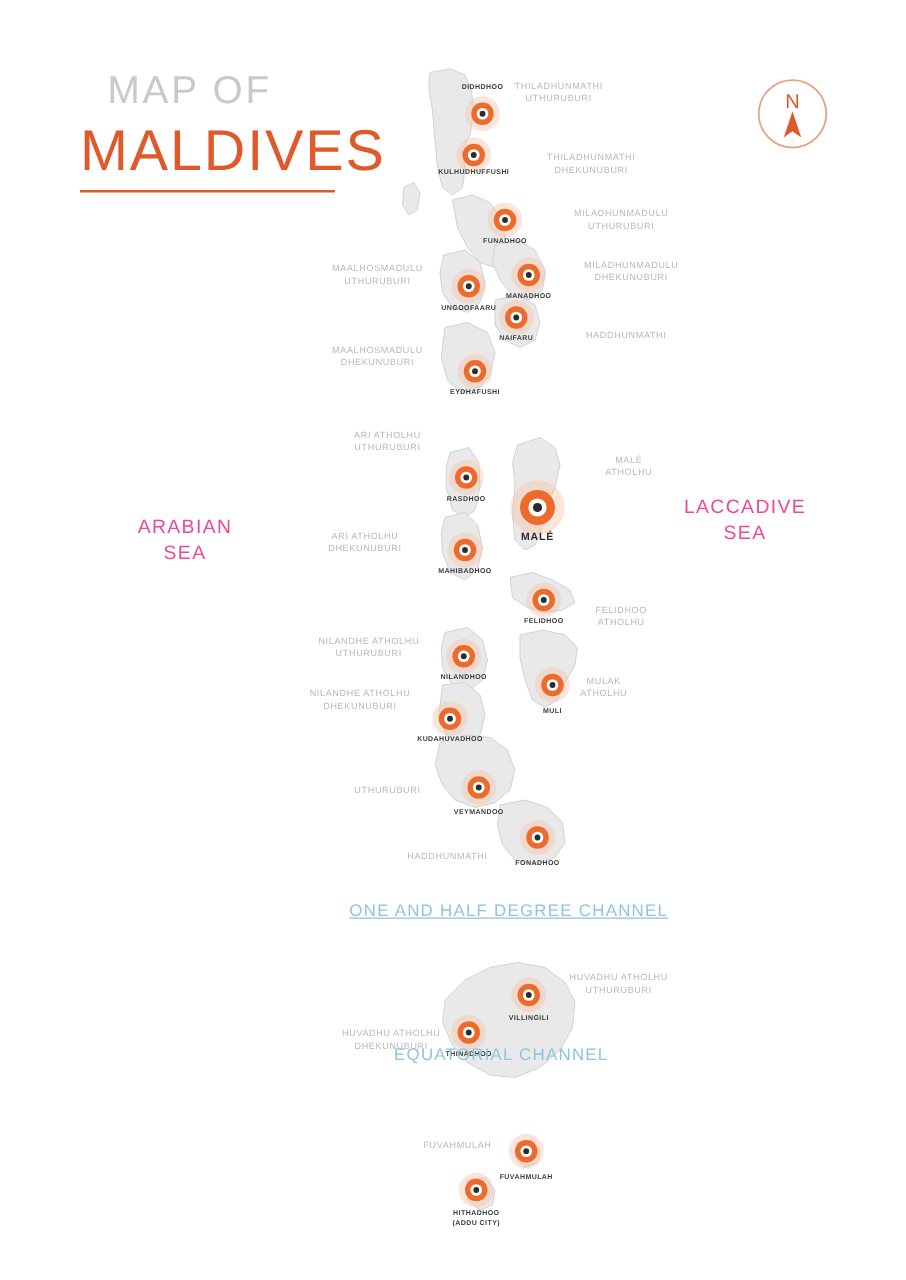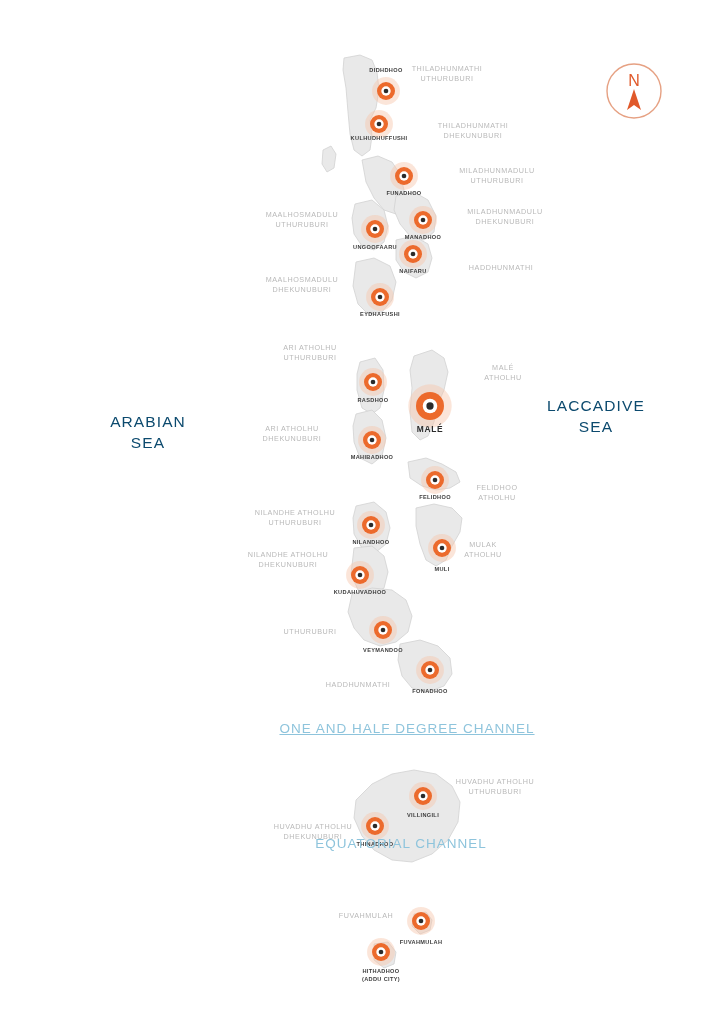--- a/index.html
+++ b/index.html
@@ -90,35 +90,40 @@
     font-weight: 700;
   }
   .city-label.capital {
     font-size: 8.4px;
     letter-spacing: 0.7px;
     color: #2b2b2b;
   }
   .sea-label {
     font-size: 15.5px;
     letter-spacing: 1.1px;
-    color: #0c4a6e;
+    color: #ec4899;
     font-weight: 400;
   }
   .channel-label {
     font-size: 13.5px;
     letter-spacing: 1.0px;
     color: #8ec4dc;
     font-weight: 400;
   }
 </style>
 </head>
 <body>
 
 <div id="map-root">
 
+  <div id="title-block">
+    <div id="title-map-of">MAP OF</div>
+    <div id="title-country">MALDIVES</div>
+    <div id="title-rule"></div>
+  </div>
 
   <svg id="compass" viewBox="0 0 58 58">
     <circle cx="29" cy="29" r="27" fill="none" stroke="#e6a183" stroke-width="1.4"></circle>
     <text x="29" y="24" text-anchor="middle" font-family="Liberation Sans, sans-serif" font-size="16" fill="#e0592a">N</text>
     <polygon points="29,27 36,48 29,43 22,48" fill="#e0592a"></polygon>
   </svg>
 
   <svg id="map-svg" viewBox="0 0 725 1024">
     <g id="land-layer">
         <path d="M344,58 L360,55 L372,60 L377,72 L379,90 L376,108 L370,120 L372,136 L370,150 L362,156 L354,150 L350,134 L348,112 L346,88 L343,70 Z" fill="#e9e9e9" stroke="#d2d2d2" stroke-width="0.8" stroke-linejoin="round"></path>

